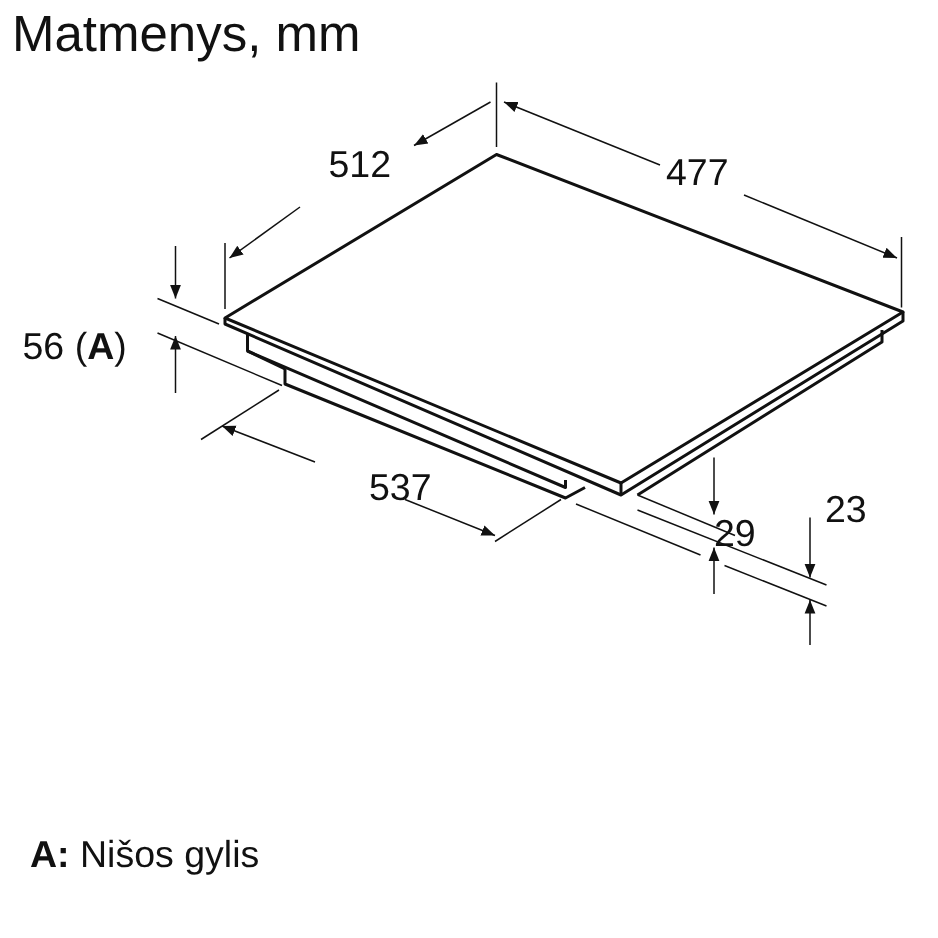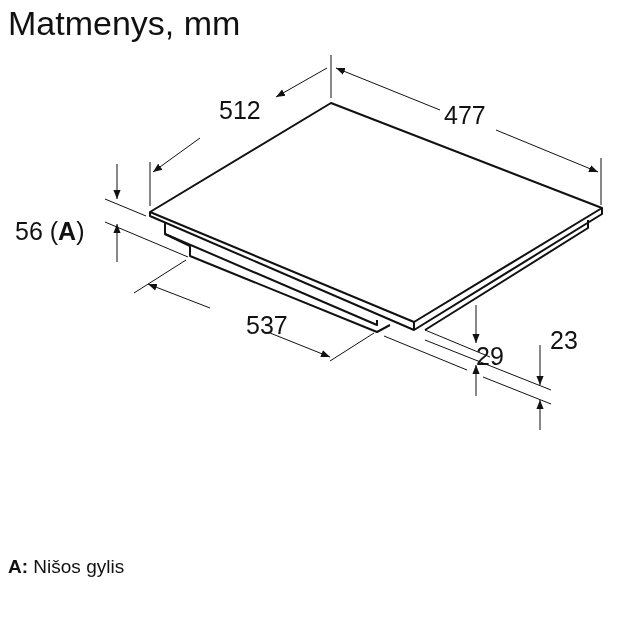--- a/index.html
+++ b/index.html
@@ -1,19 +1,19 @@
 <!DOCTYPE html>
 <html><head>
   <meta charset="utf-8">
   <style>
     html, body { margin: 0; padding: 0; background: #ffffff; }
     body { width: 625px; height: 625px; position: relative; overflow: hidden; font-family: "Liberation Sans", sans-serif; color: #111; }
     .title { position: absolute; left: 8px; top: 4px; font-size: 34px; }
     .lbl { position: absolute; font-size: 25px; line-height: 1; }
-    .legend { position: absolute; left: 8px; top: 556px; font-size: 19px; }
+    .legend { position: absolute; left: 20px; top: 556px; font-size: 25px; }
     .legend b { font-weight: bold; }
     svg { position: absolute; left: 0; top: 0; }
   </style>
 </head>
 <body>
 
 <div class="title">Matmenys, mm</div>
 
 <svg width="625" height="625" viewBox="0 0 625 625">
   <defs>

